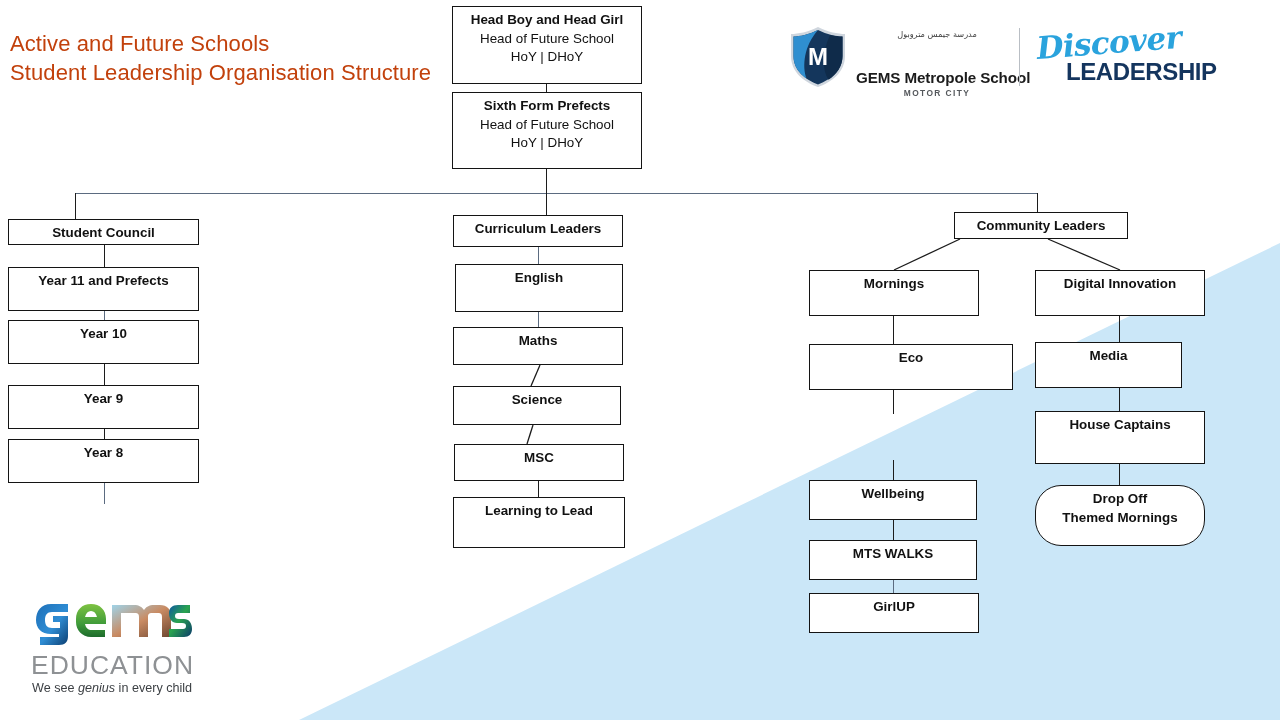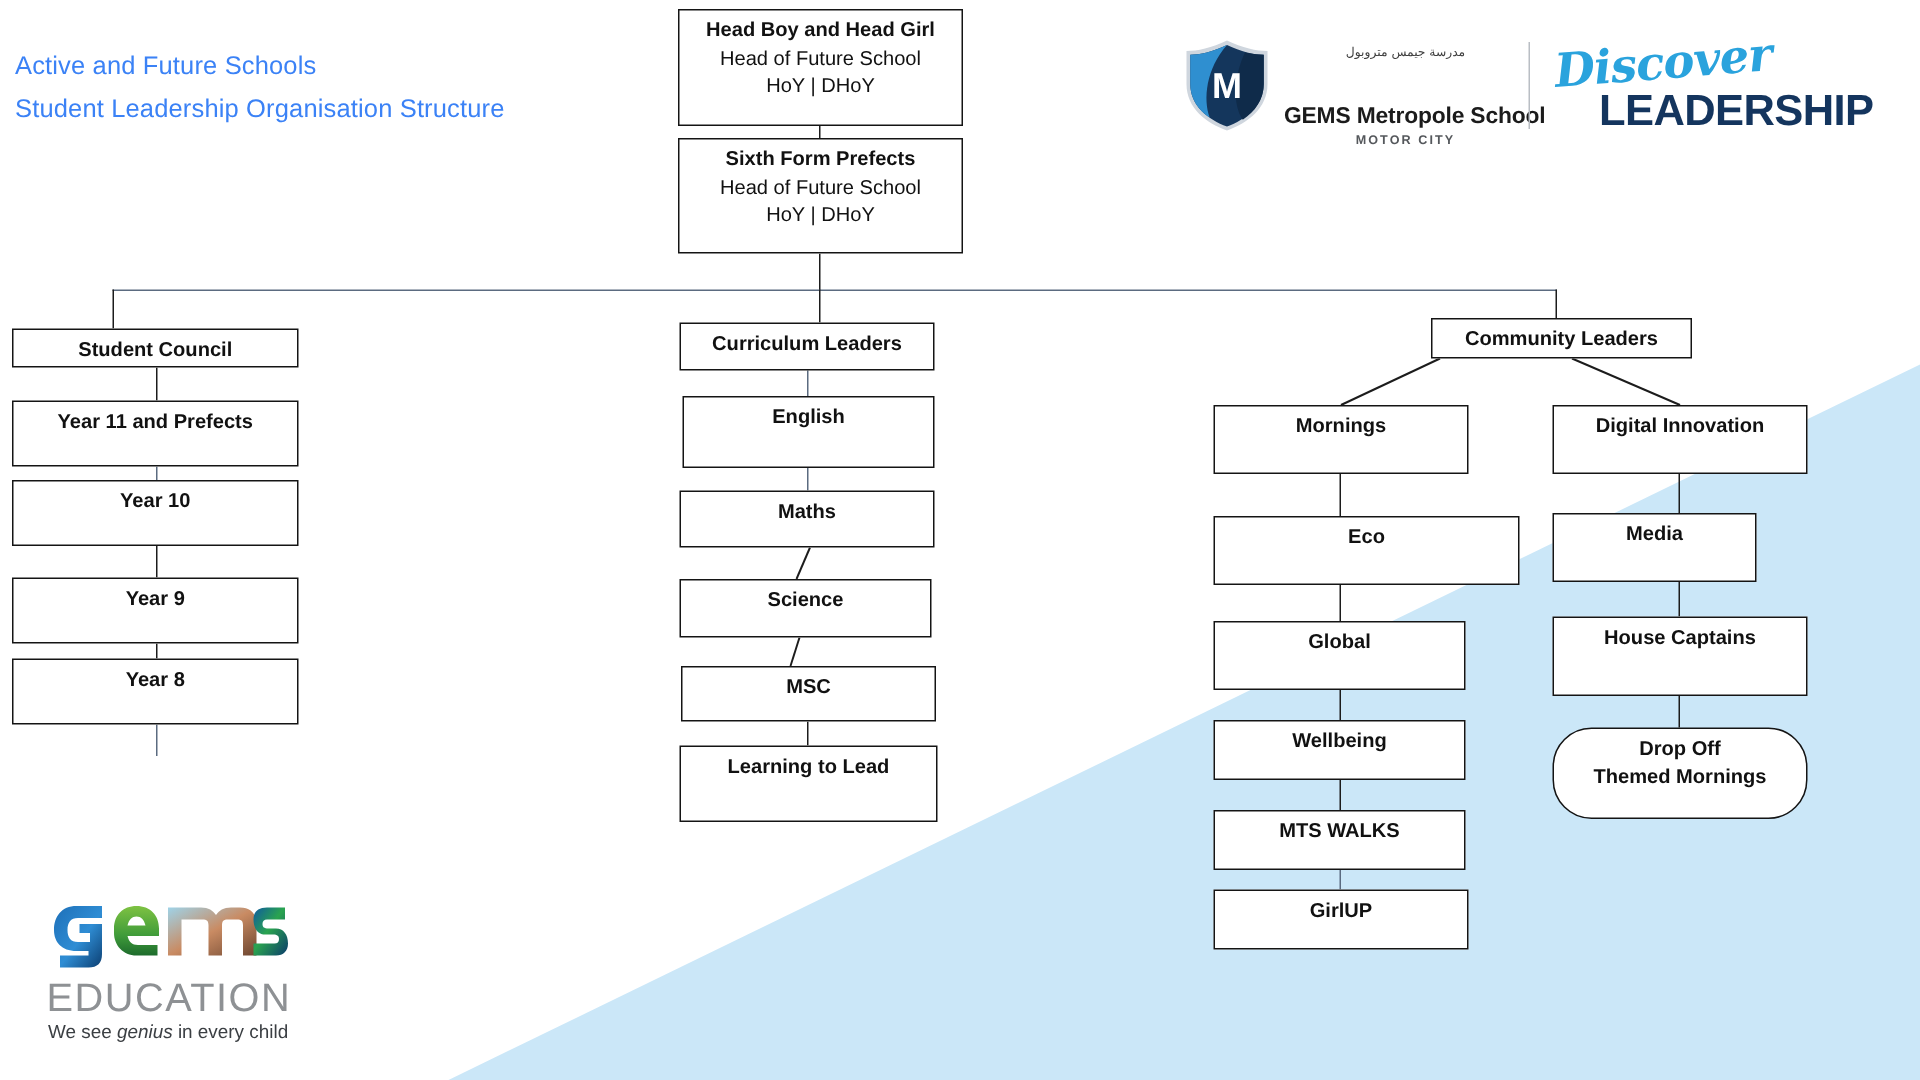--- a/index.html
+++ b/index.html
@@ -35,23 +35,23 @@
 
   
   .title-block {
     position: absolute;
     left: 10px;
     top: 29px;
     z-index: 5;
   }
   .title-line {
     font-family: "Liberation Sans", sans-serif;
-    font-size: 17px;
+    font-size: 22px;
     line-height: 29px;
-    color: #3b82f6;
+    color: #c2410c;
     white-space: nowrap;
     letter-spacing: 0.1px;
   }
 
   
   .node {
     position: absolute;
     box-sizing: border-box;
     border: 1.4px solid #141414;
     background: #ffffff;
@@ -161,21 +161,21 @@
     transform: rotate(-4.5deg);
     transform-origin: left bottom;
     white-space: nowrap;
   }
   .dl-leadership {
     position: absolute;
     left: 34px;
     top: 28px;
     font-family: "Liberation Sans", sans-serif;
     font-weight: bold;
-    font-size: 29px;
+    font-size: 24px;
     color: #14355e;
     letter-spacing: -0.4px;
     white-space: nowrap;
   }
 
   
   .gems-logo {
     position: absolute;
     left: 30px;
     top: 592px;
@@ -368,23 +368,20 @@
   <div class="node" style="left:809px; top:270px; width:170px; height:46px;">
     <span class="ln b">Mornings</span>
   </div>
   <div class="conn v" style="left:893px; top:316px; height:28px;"></div>
 
   <div class="node" style="left:809px; top:344px; width:204px; height:46px;">
     <span class="ln b">Eco</span>
   </div>
   <div class="conn v" style="left:893px; top:390px; height:24px;"></div>
 
-  <div class="node" style="left:809px; top:414px; width:168px; height:46px;">
-    <span class="ln b">Global</span>
-  </div>
   <div class="conn v" style="left:893px; top:460px; height:20px;"></div>
 
   <div class="node" style="left:809px; top:480px; width:168px; height:40px;">
     <span class="ln b">Wellbeing</span>
   </div>
   <div class="conn v" style="left:893px; top:520px; height:20px;"></div>
 
   <div class="node" style="left:809px; top:540px; width:168px; height:40px;">
     <span class="ln b">MTS WALKS</span>
   </div>
@@ -392,21 +389,21 @@
 
   <div class="node" style="left:809px; top:593px; width:170px; height:40px;">
     <span class="ln b">GirlUP</span>
   </div>
 
   <div class="node" style="left:1035px; top:270px; width:170px; height:46px;">
     <span class="ln b">Digital Innovation</span>
   </div>
   <div class="conn v" style="left:1119px; top:316px; height:26px;"></div>
 
-  <div class="node" style="left:1035px; top:342px; width:136px; height:46px;">
+  <div class="node" style="left:1035px; top:342px; width:147px; height:46px;">
     <span class="ln b">Media</span>
   </div>
   <div class="conn v" style="left:1119px; top:388px; height:23px;"></div>
 
   <div class="node" style="left:1035px; top:411px; width:170px; height:53px;">
     <span class="ln b">House Captains</span>
   </div>
   <div class="conn v" style="left:1119px; top:464px; height:21px;"></div>
 
   <div class="node" style="left:1035px; top:485px; width:170px; height:61px;border-radius:26px;">

